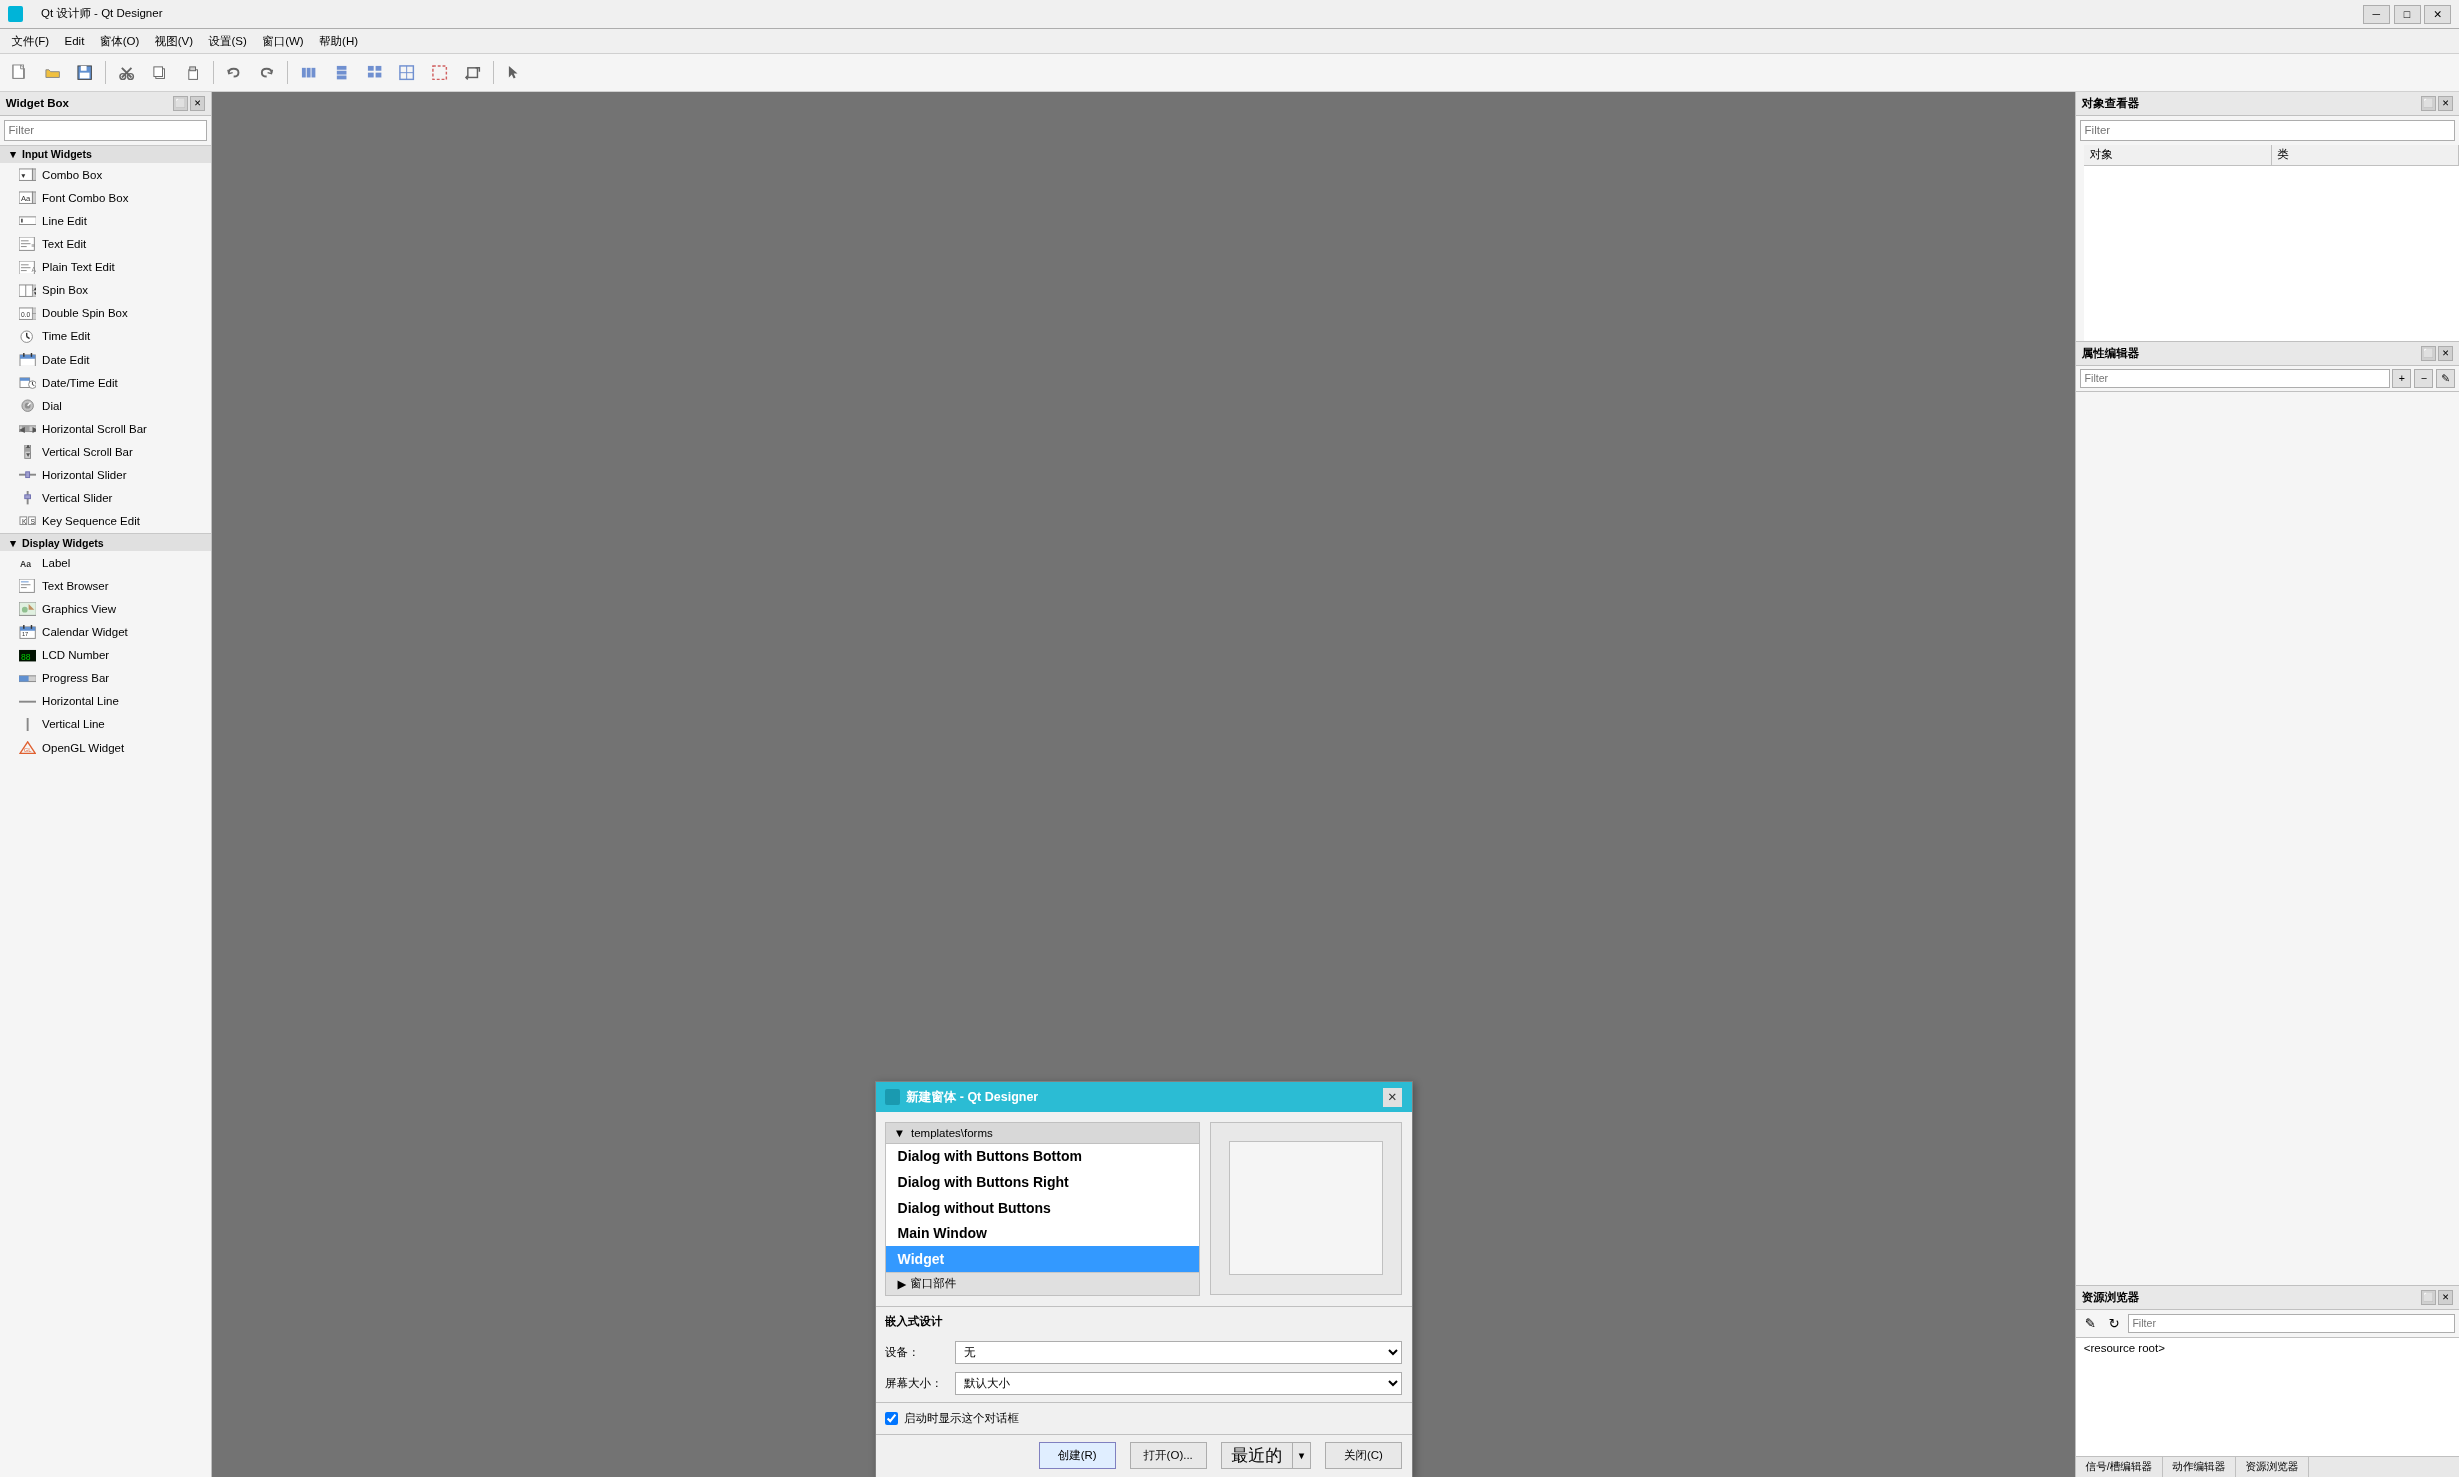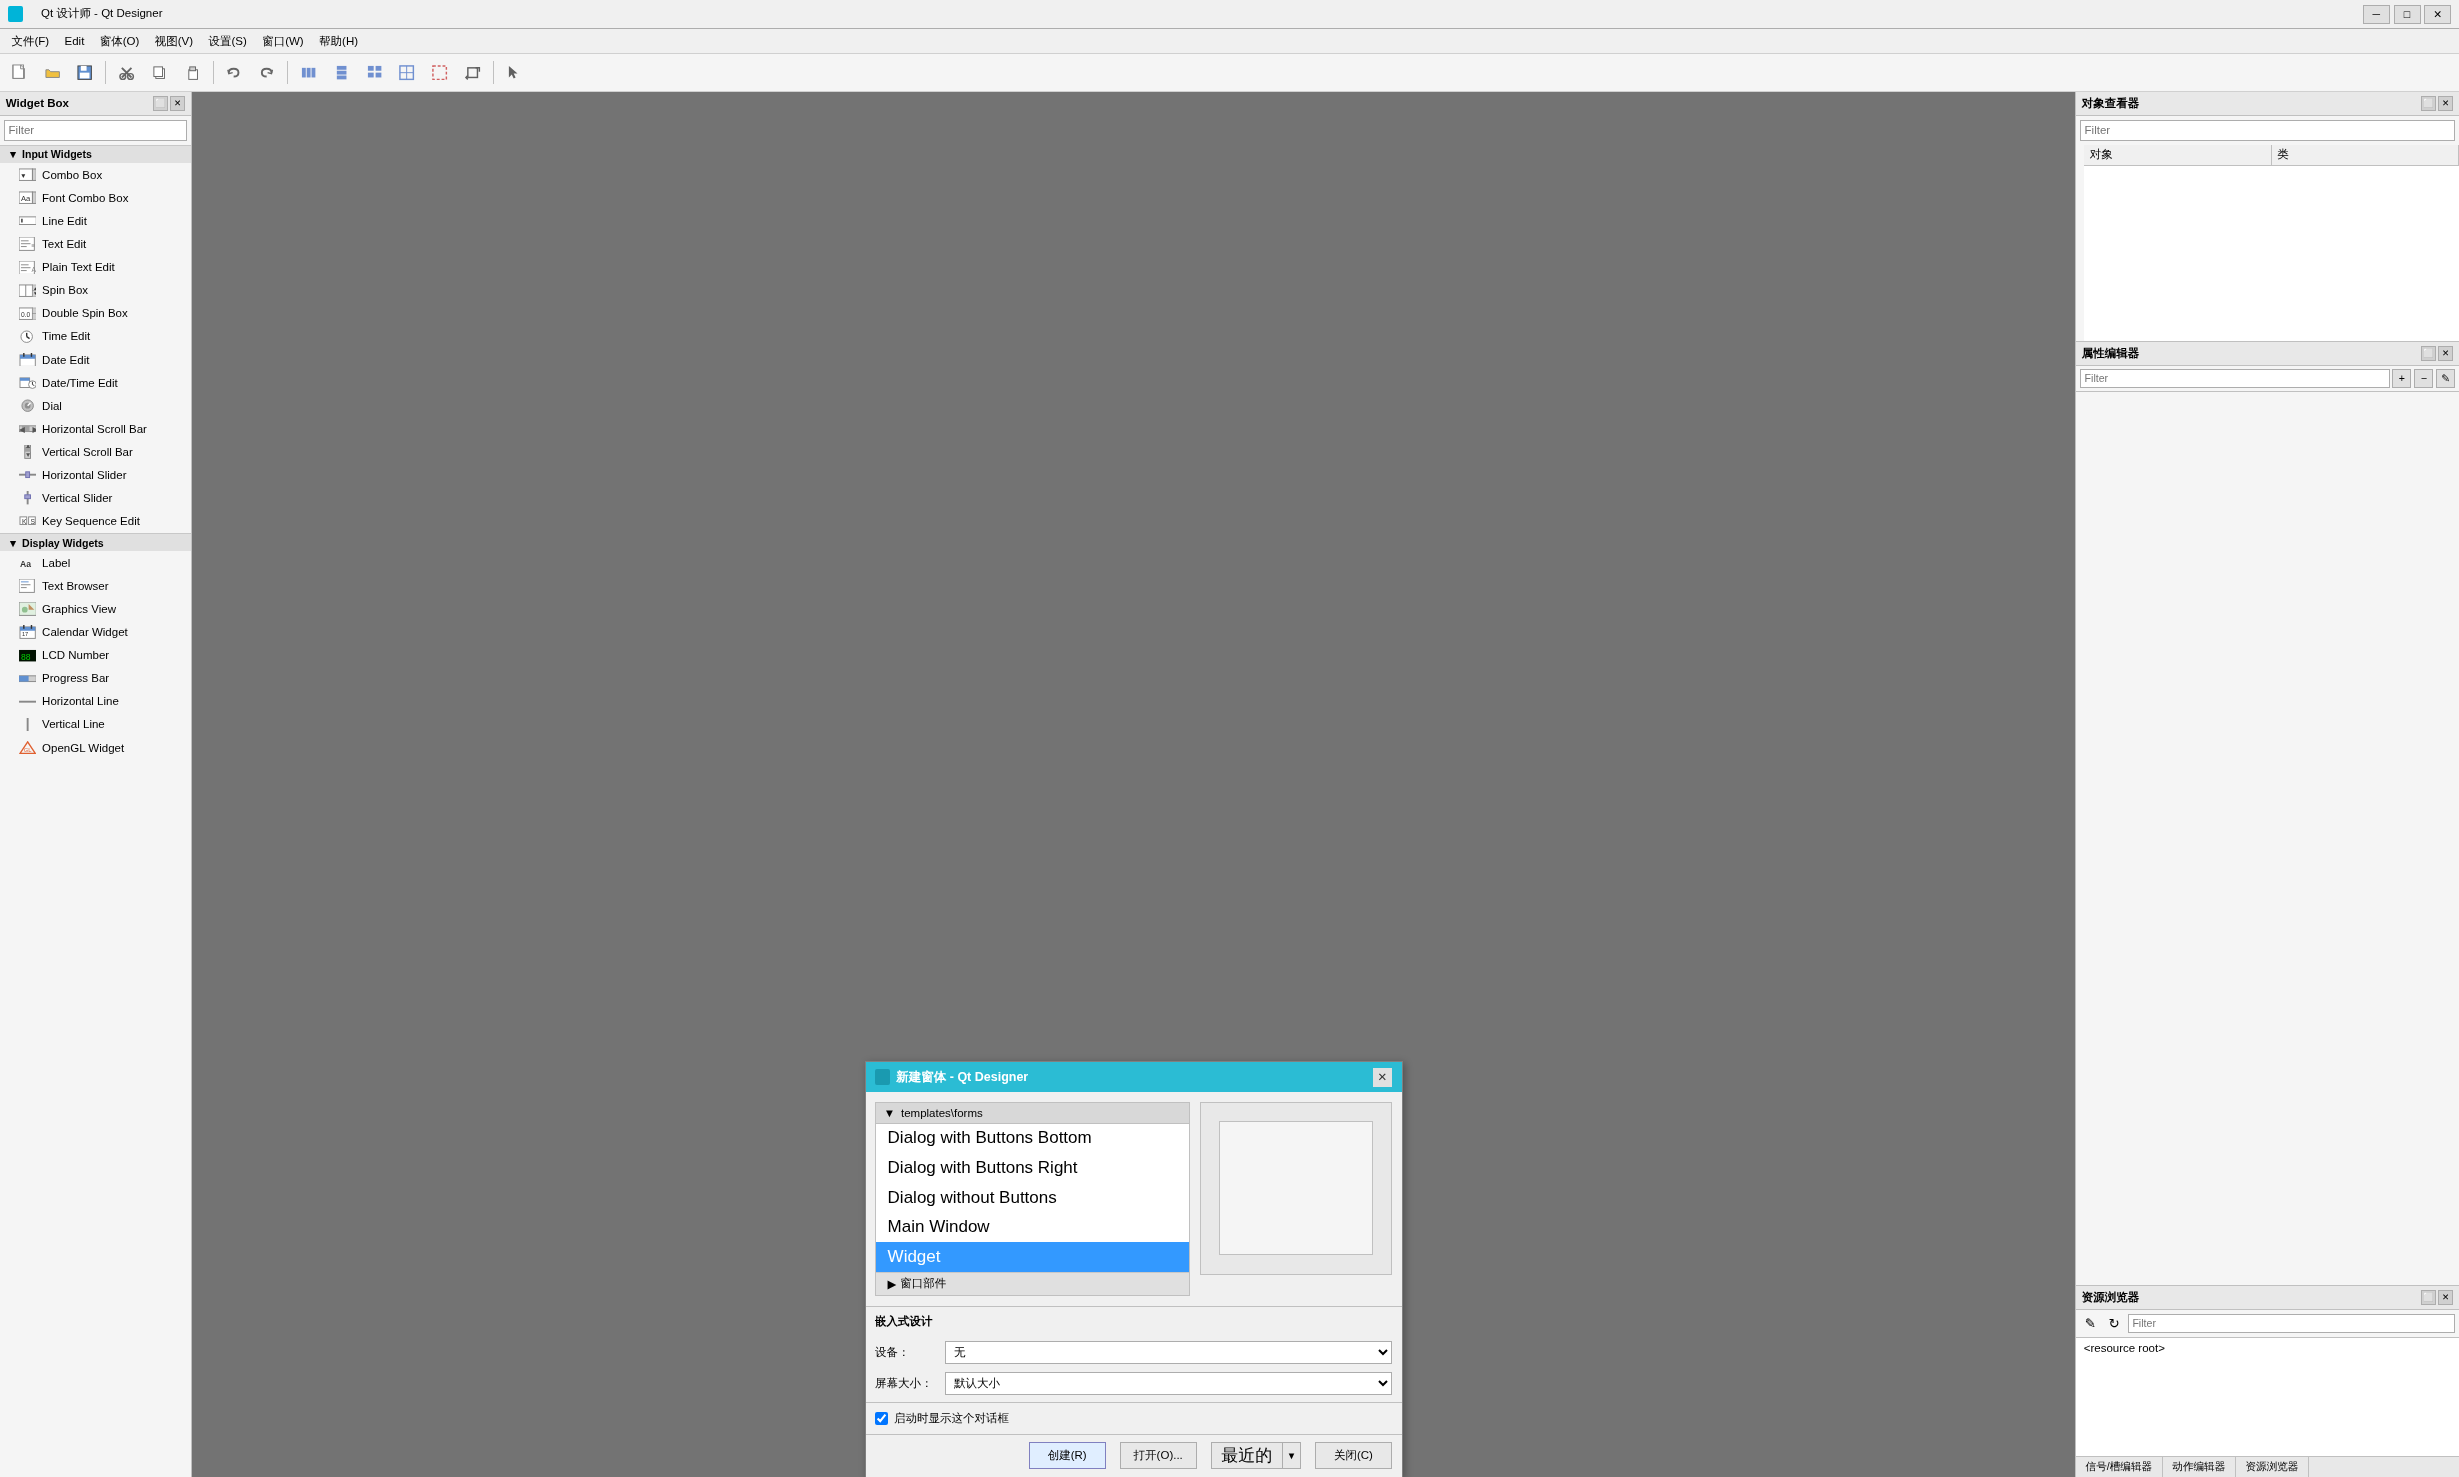--- a/index.html
+++ b/index.html
@@ -19,21 +19,21 @@
 
     
     .toolbar { background: #f5f5f5; height: 38px; display: flex; align-items: center; padding: 0 3.8px; border-bottom: 1px solid #d0d0d0; gap: 1.9px; }
     .tool-btn { width: 31px; height: 31px; background: #f5f5f5; border: 1px solid transparent; cursor: pointer; display: flex; align-items: center; justify-content: center; font-size: 13.4px; }
     .tool-sep { width: 1px; height: 23px; background: #c0c0c0; margin: 0 2.9px; }
 
     
     .main-layout { display: flex; height: calc(1478px - 92px); }
 
     
-    .widget-box { width: 192px; background: #f5f5f5; border-right: 1px solid #c0c0c0; display: flex; flex-direction: column; overflow: hidden; }
+    .widget-box { width: 212px; background: #f5f5f5; border-right: 1px solid #c0c0c0; display: flex; flex-direction: column; overflow: hidden; }
     .panel-title-bar { background: #e8e8e8; padding: 3.8px 5.8px; font-weight: bold; font-size: 11.5px; display: flex; justify-content: space-between; align-items: center; border-bottom: 1px solid #c0c0c0; }
     .panel-controls { display: flex; gap: 1.9px; }
     .panel-ctrl-btn { width: 15.4px; height: 15.4px; background: #d0d0d0; border: 1px solid #adadad; cursor: pointer; display: flex; align-items: center; justify-content: center; font-size: 8.6px; }
     .filter-box { padding: 3.8px; }
     .filter-input { width: 100%; height: 21px; border: 1px solid #adadad; padding: 0 3.8px; font-size: 11.5px; background: white; }
     .widget-list { flex: 1; overflow-y: auto; }
     .widget-category { background: #e0e0e0; padding: 2.9px 7.7px; font-size: 10.6px; font-weight: bold; display: flex; align-items: center; gap: 3.8px; cursor: pointer; border-top: 1px solid #c8c8c8; }
     .widget-item { display: flex; align-items: center; gap: 5.8px; padding: 2.9px 7.7px 2.9px 19px; cursor: pointer; font-size: 11.5px; }
     .widget-icon { width: 17.3px; height: 17.3px; display: flex; align-items: center; justify-content: center; flex-shrink: 0; }
 
@@ -64,21 +64,21 @@
     .dialog { background: #f0f0f0; border: 1px solid #808080; box-shadow: 1.9px 1.9px 7.7px rgba(0,0,0,0.3); width: 538px; }
     .dialog-title { background: #2bbcd4; color: white; padding: 5.8px 9.6px; display: flex; align-items: center; justify-content: space-between; font-size: 12.5px; font-weight: bold; }
     .dialog-title-icon { width: 15.4px; height: 15.4px; background: #1a9ab0; border-radius: 1.9px; margin-right: 5.8px; }
     .dialog-title-left { display: flex; align-items: center; }
     .dialog-close { width: 19px; height: 19px; background: #e0e0e0; color: #333; border: none; cursor: pointer; display: flex; align-items: center; justify-content: center; font-size: 11.5px; }
     .dialog-body { padding: 9.6px; display: flex; gap: 9.6px; }
     .dialog-left { flex: 1; }
     .dialog-right { width: 192px; }
     .templates-header { background: #d8d8d8; padding: 3.8px 7.7px; font-size: 11.5px; display: flex; align-items: center; gap: 5.8px; border: 1px solid #c0c0c0; border-bottom: none; }
     .templates-list { border: 1px solid #c0c0c0; background: white; }
-    .template-item { padding: 4.8px 11.5px; font-size: 17px; cursor: pointer; }
+    .template-item { padding: 4.8px 11.5px; font-size: 14px; cursor: pointer; font-weight: bold; }
     .template-item.selected { background: #3399ff; color: white; }
     .template-sub-header { background: #e0e0e0; padding: 3.8px 11.5px; font-size: 11.5px; display: flex; align-items: center; gap: 3.8px; cursor: pointer; border-top: 1px solid #c8c8c8; }
     .preview-box { width: 192px; height: 173px; border: 1px solid #c0c0c0; background: #e8e8e8; display: flex; align-items: center; justify-content: center; }
     .preview-inner { width: 154px; height: 134px; background: #f5f5f5; border: 1px solid #c0c0c0; }
     .embedded-section { padding: 7.7px 9.6px; border-top: 1px solid #c0c0c0; display: flex; flex-direction: column; gap: 7.7px; }
     .embedded-title { font-size: 11.5px; font-weight: bold; margin-bottom: 3.8px; }
     .embedded-row { display: flex; align-items: center; gap: 12px; }
     .embedded-label { width: 58px; font-size: 11.5px; }
     .embedded-select { flex: 1; height: 23px; border: 1px solid #adadad; background: white; font-size: 11.5px; padding: 0 3.8px; }
     .dialog-checkbox-row { padding: 7.7px 9.6px; border-top: 1px solid #c0c0c0; display: flex; align-items: center; gap: 5.8px; }

